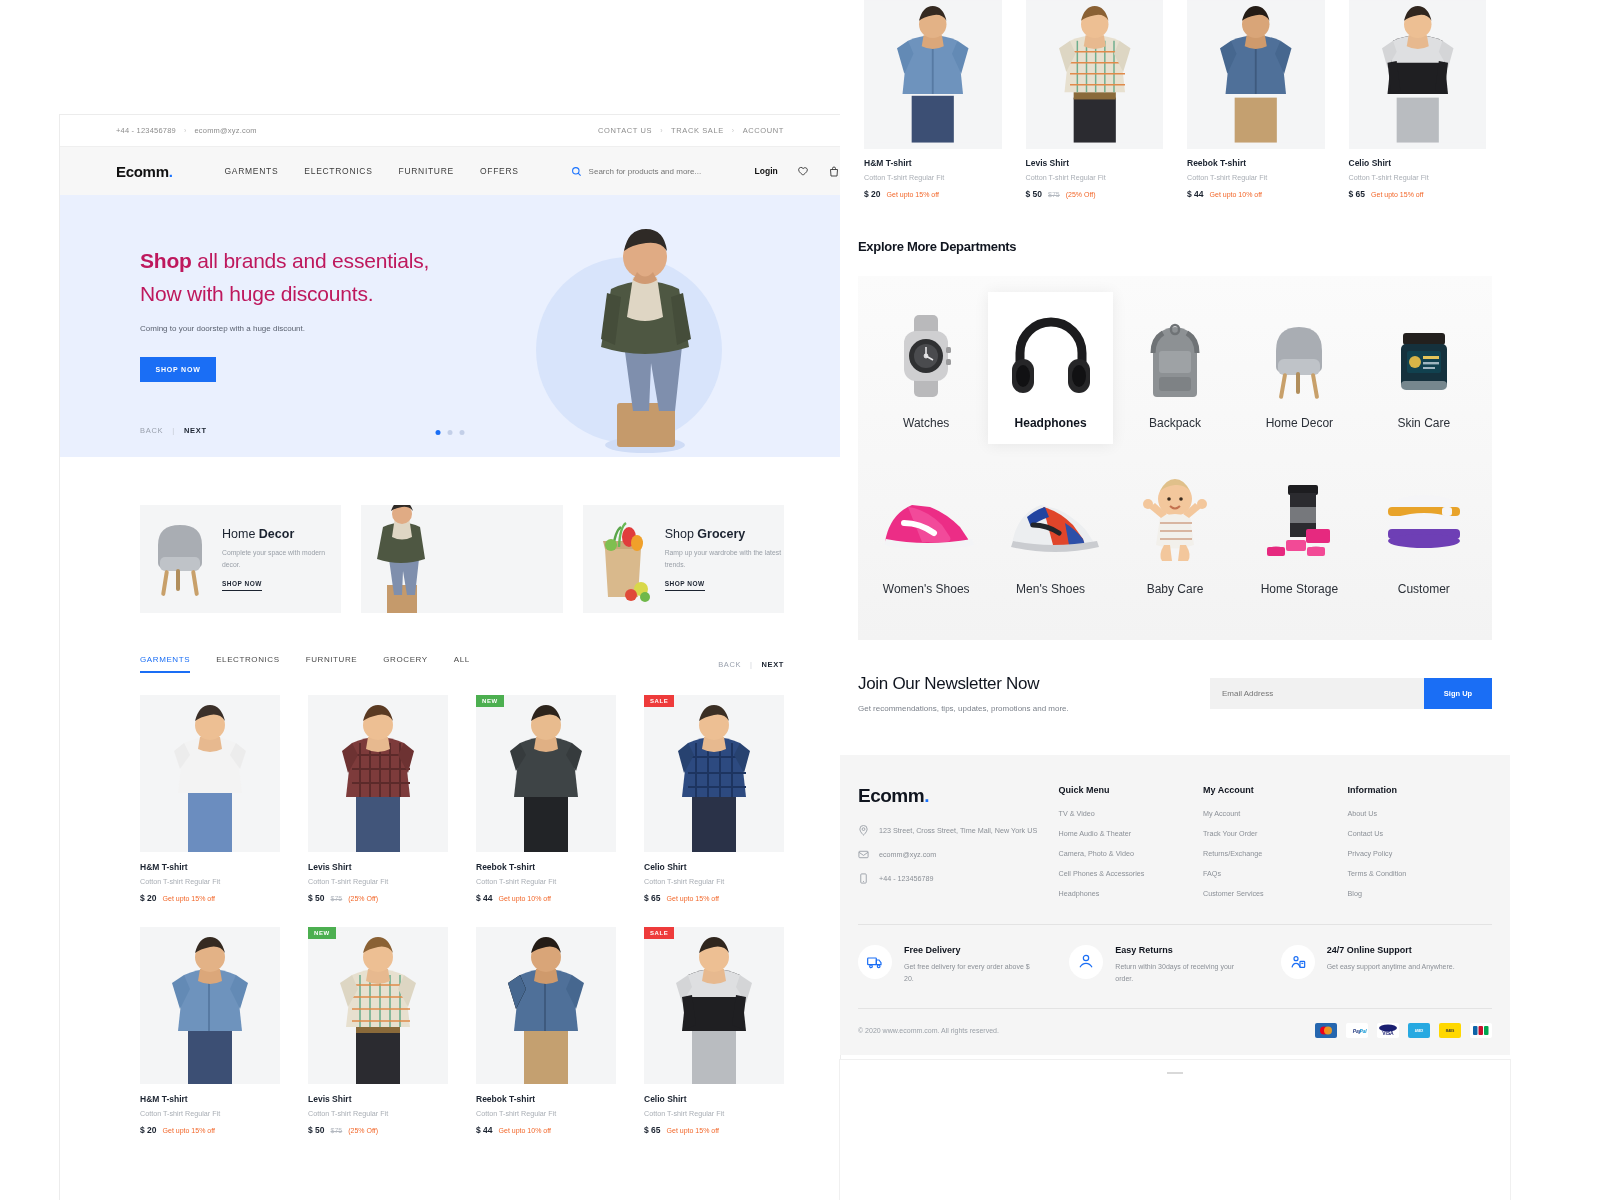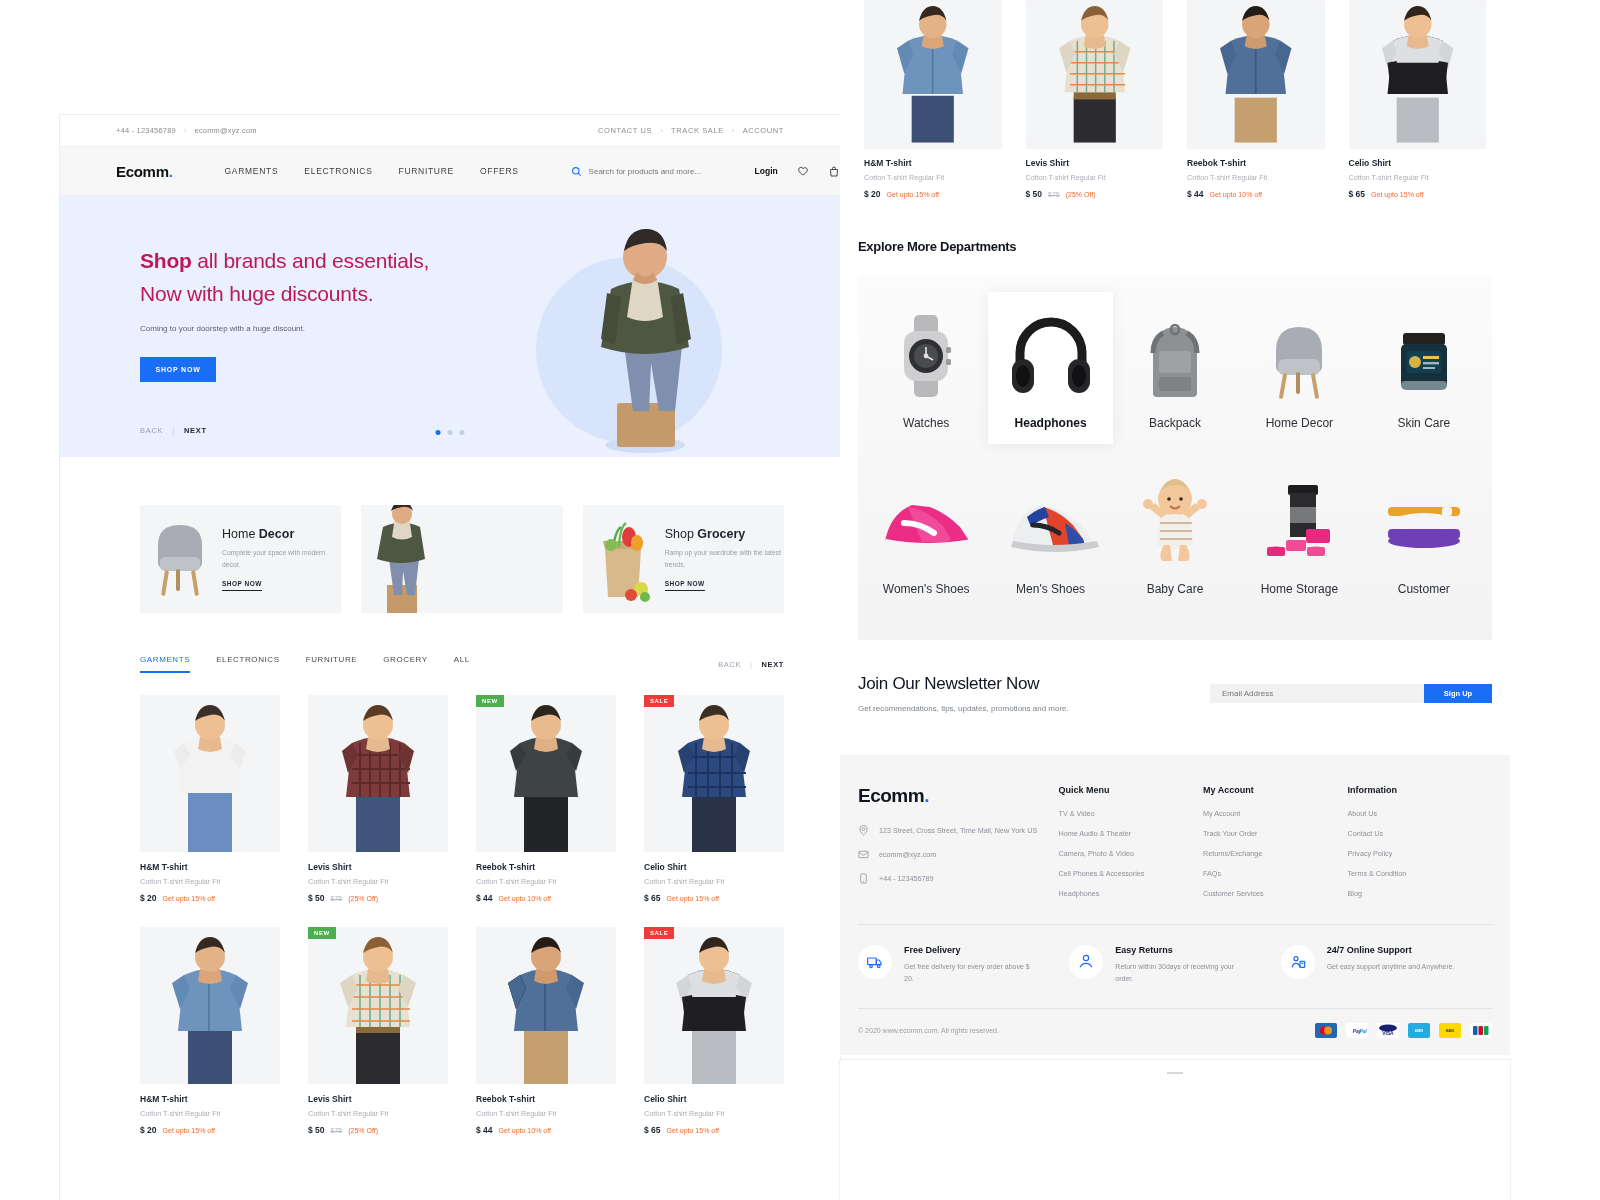--- a/index.html
+++ b/index.html
@@ -128,21 +128,21 @@
   .dept-row { display:grid; grid-template-columns:repeat(5,1fr); }
   .dept { text-align:center; padding: 16px 6px 14px 6px; position:relative; }
   .dept.hl { background:#fff; box-shadow:0 1px 14px rgba(0,0,0,.07); z-index:2; }
   .dept .dimg { height:96px; display:flex; align-items:center; justify-content:center; }
   .dept .dlabel { margin-top:12px; font-size:12px; color:#2b3038; }
   .dept.hl .dlabel { font-weight:700; color:#10151f; }
 
   .news { margin: 34px 18px 0 18px; display:flex; align-items:center; padding-bottom: 42px;}
   .news .nl h2 { font-size:17px; font-weight:400; color:#10151f; letter-spacing:-.3px;}
   .news .nl p { font-size:8px; color:#7d838c; margin-top:10px; }
-  .news .nr { margin-left:auto; display:flex; width:282px; height:19px; }
+  .news .nr { margin-left:auto; display:flex; width:282px; height:31px; }
   .news .nr input {
     flex:1; border:none; background:#f1f1f1; outline:none; padding:0 12px;
     font-size:8px; color:#9a9fa6; font-family:"Liberation Sans", sans-serif;
   }
   .news .nr button {
     width:68px; background:#1a6ef5; color:#fff; border:none; font-size:7.5px; font-weight:700;
     cursor:pointer; font-family:"Liberation Sans", sans-serif;
   }
 
   .footer { background:#f5f5f5; padding: 30px 18px 0 18px; }

